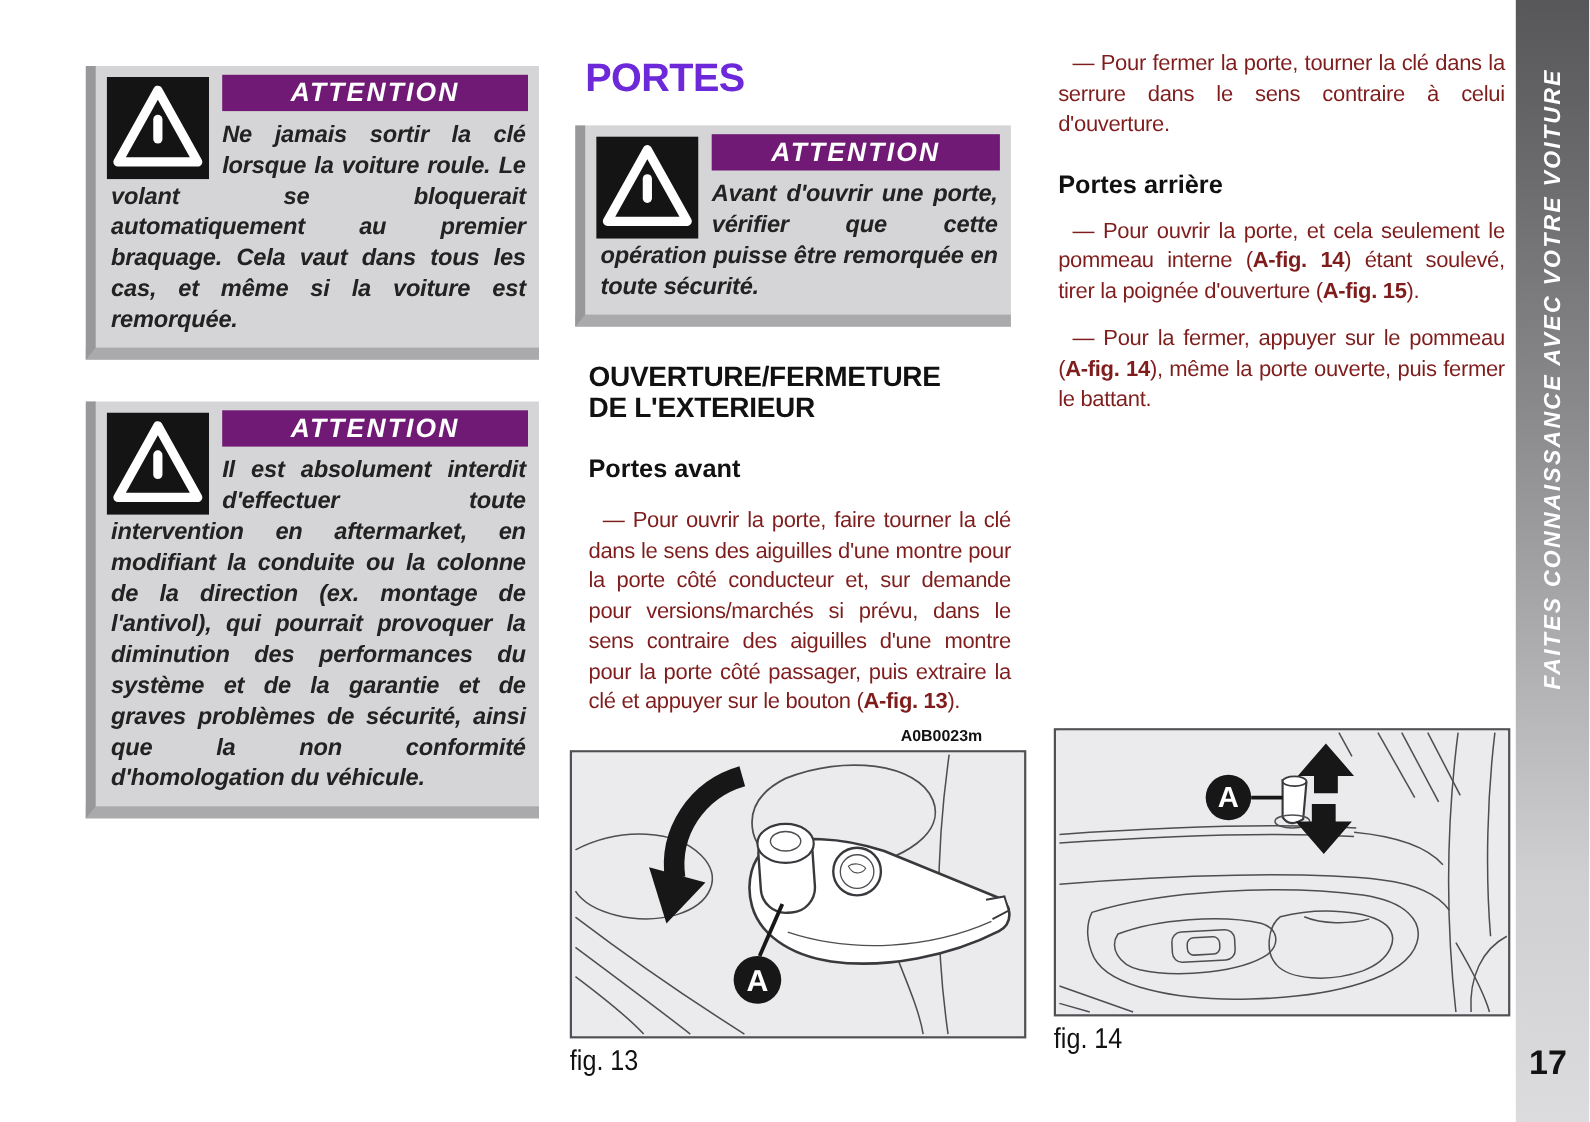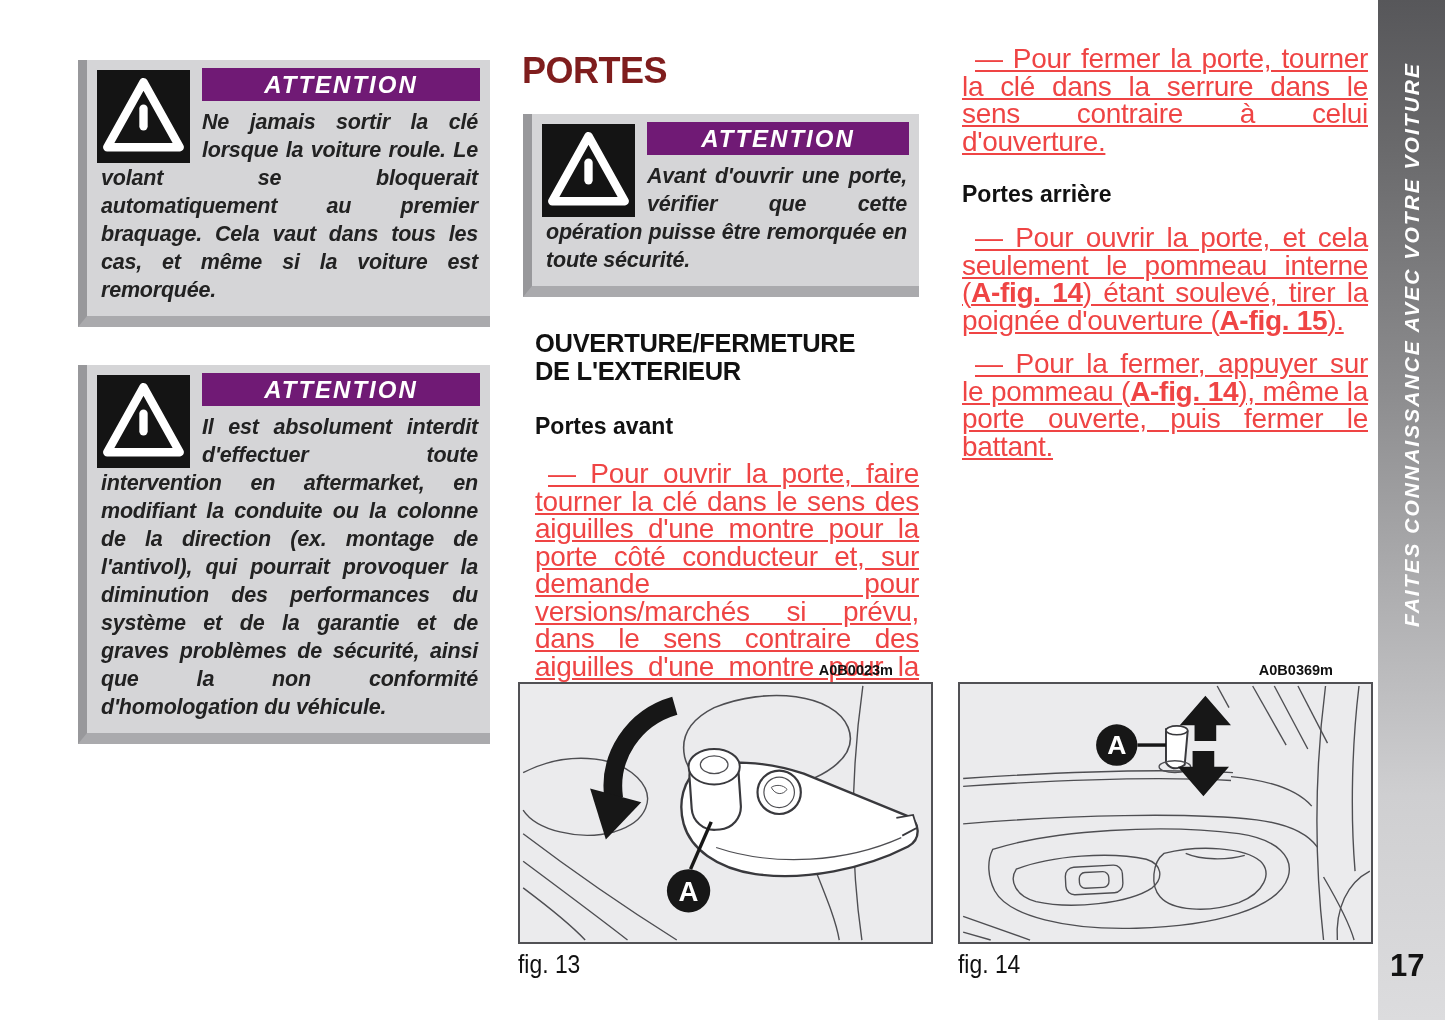--- a/index.html
+++ b/index.html
@@ -50,31 +50,31 @@
     color:#ffffff; font-weight:bold; font-style:italic;
     font-size:24px; letter-spacing:2px;
   }
   .warn-text {
     padding:7px 4px 6px 8px;
     font-size:21.5px; line-height:28px; font-weight:bold; font-style:italic;
     letter-spacing:-0.2px; text-align:justify; color:#222222;
   }
 
   
-  .page-title { font-size:36px; font-weight:bold; letter-spacing:-0.5px; color:#7f1d1d; margin-left:4px; }
+  .page-title { font-size:36px; font-weight:bold; letter-spacing:-0.5px; color:#6d28d9; margin-left:14px; }
   .section-heading {
     font-size:25.5px; font-weight:bold; line-height:28px; letter-spacing:-0.3px;
     white-space:pre-line; color:#111111; margin:32px 0 0 17px;
   }
   .sub-heading { font-size:23px; font-weight:bold; color:#111111; }
   .col-mid .sub-heading { margin:28px 0 0 17px; }
   .col-right .sub-heading { margin:26px 0 16px 0; }
   .body-p {
-    font-size:28px; line-height:27.5px; letter-spacing:-0.3px;
-    text-align:justify; text-indent:13px; color:#ef4444;text-decoration:underline;
+    font-size:20px; line-height:27.5px; letter-spacing:-0.3px;
+    text-align:justify; text-indent:13px; color:#7f1d1d;
   }
   .col-mid .body-p { margin:20px 0 0 17px; width:384px; }
   .col-right .body-p { margin:16px 0 0 0; width:100%; }
   .col-right .body-p:first-child { margin-top:0; padding-top:5px; }
   .b { font-weight:bold; }
 
   
   .figblock { position:absolute; width:375px; }
   .figblock.f13 { left:0; top:612px; }
   .figblock.f14 { left:-4px; top:622px; }
@@ -187,21 +187,20 @@
 
     <p class="body-p">— Pour fermer la porte, tourner la clé dans la serrure dans le sens contraire à celui d'ouverture.</p>
 
     <h3 class="sub-heading">Portes arrière</h3>
 
     <p class="body-p"><span>— Pour ouvrir la porte, et cela seulement le pommeau interne (</span><span class="b">A-fig. 14</span><span>) étant soulevé, tirer la poignée d'ouverture (</span><span class="b">A-fig. 15</span><span>).</span></p>
 
     <p class="body-p"><span>— Pour la fermer, appuyer sur le pommeau (</span><span class="b">A-fig. 14</span><span>), même la porte ouverte, puis fermer le battant.</span></p>
 
     <figure class="figblock f14">
-      <div class="figcode">A0B0369m</div>
       <div class="figframe">
         <svg viewBox="0 0 415 262">
           <rect x="0" y="0" width="415" height="262" fill="#ebebed"></rect>
           <g fill="none" stroke="#4e4e52" stroke-width="1.4">
             <path d="M 2,96 C 90,90 190,85 276,90"></path>
             <path d="M 2,104 C 90,98 190,93 274,98"></path>
             <path d="M 274,94 C 316,98 342,108 356,124"></path>
             <path d="M 2,142 C 110,133 230,130 300,138 C 332,142 352,152 362,166"></path>
             <path d="M 370,2 C 360,80 358,170 368,260"></path>
             <path d="M 404,2 C 397,60 395,130 400,190"></path>

